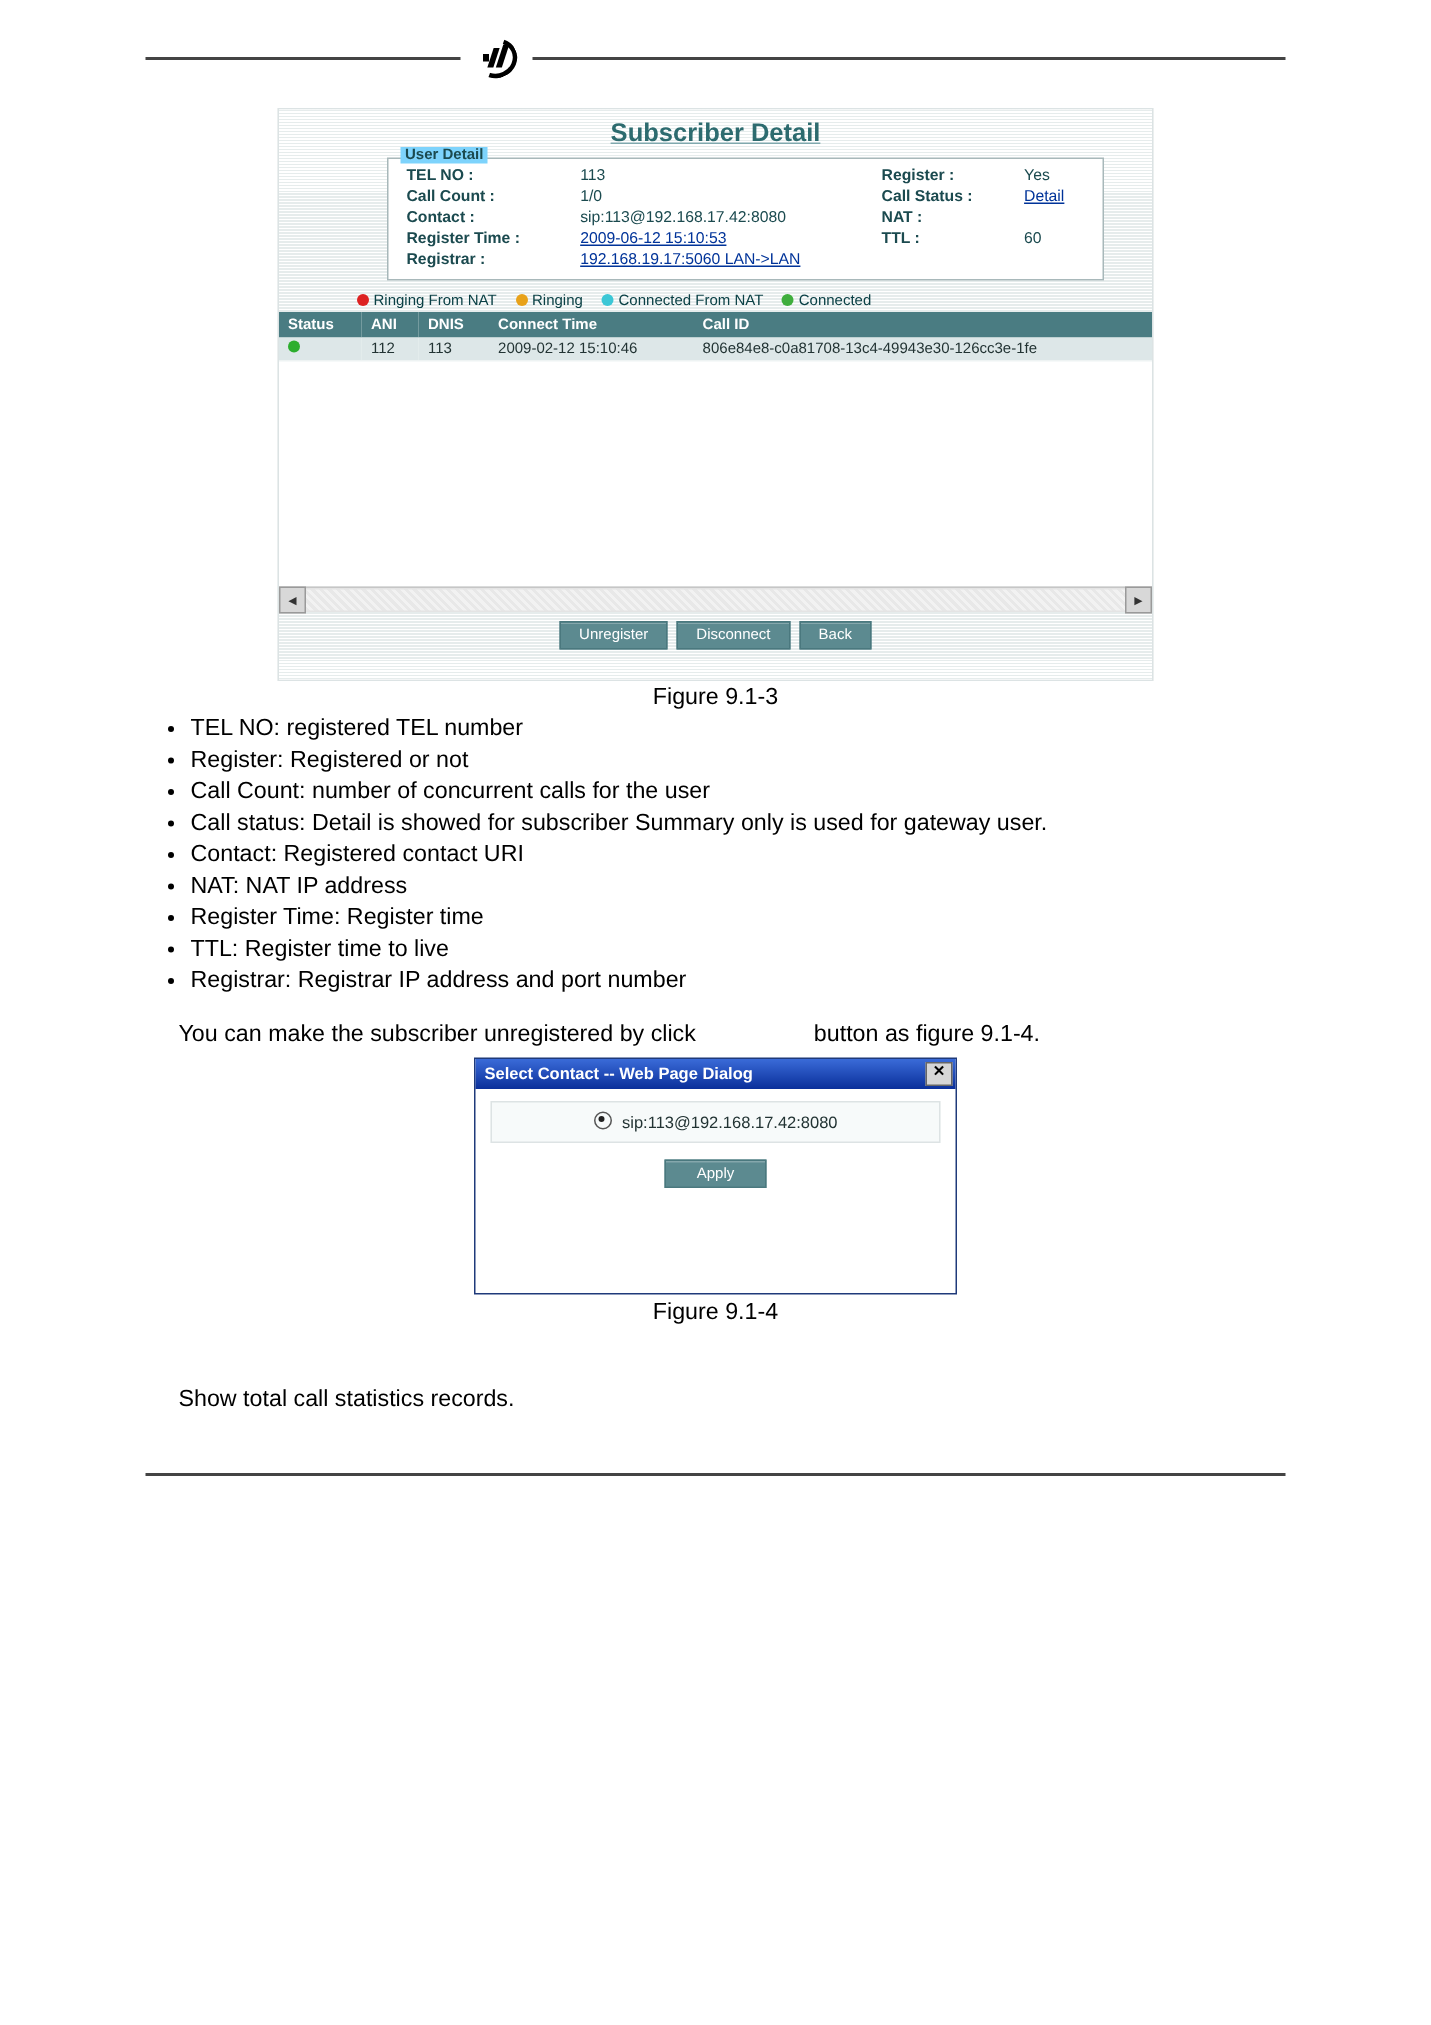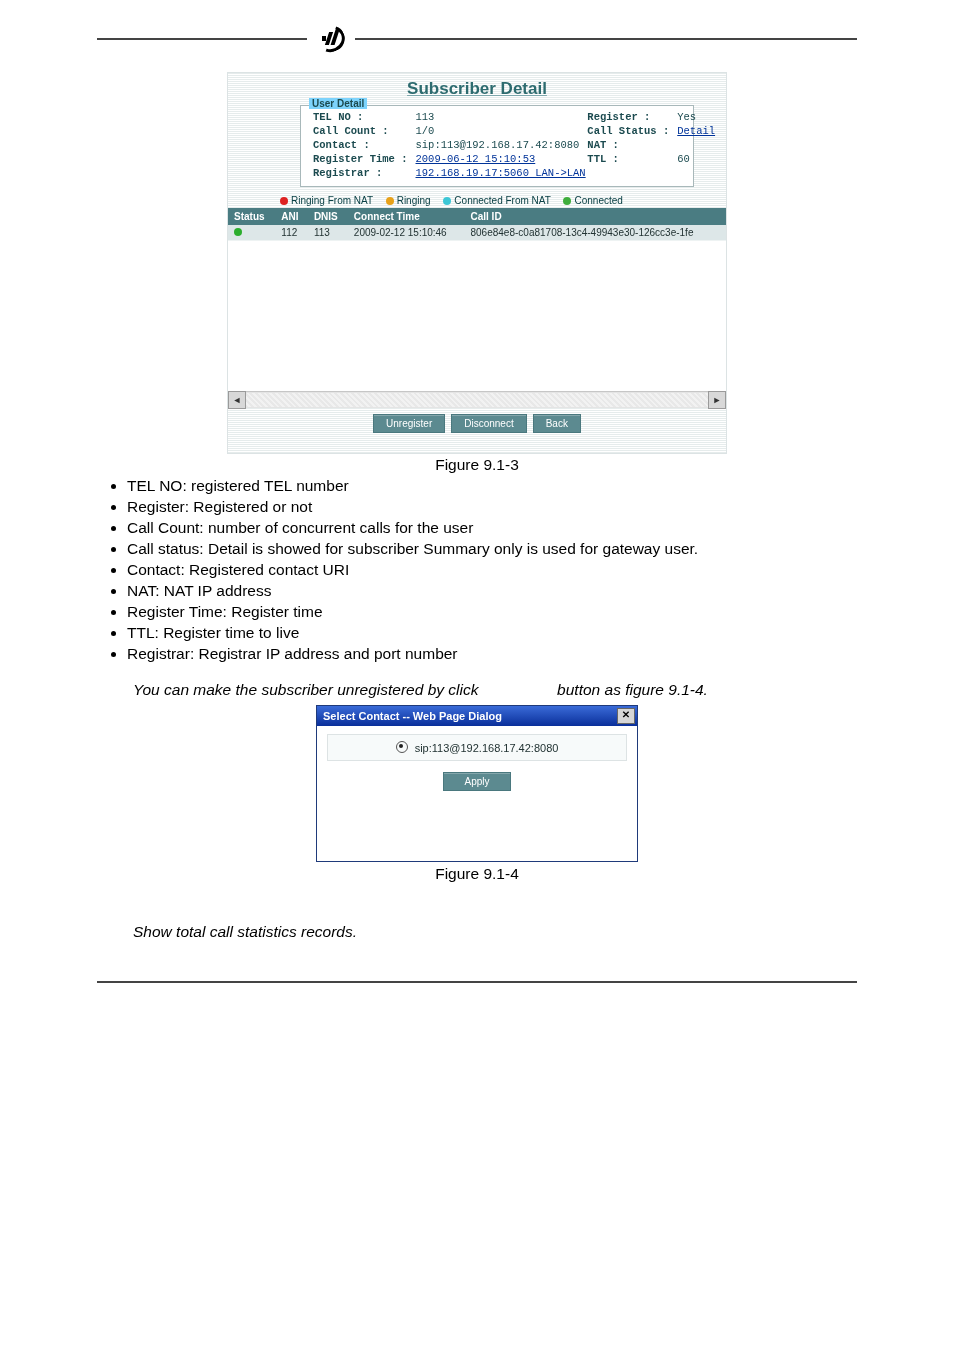--- a/index.html
+++ b/index.html
@@ -17,28 +17,28 @@
   .top-rule{display:flex;align-items:center;gap:10px;margin:8px 0 20px;}
   .top-rule .l{flex:0 0 210px;height:2px;background:var(--rule);}
   .top-rule .r{flex:1;height:2px;background:var(--rule);}
   .logo{width:28px;height:26px;position:relative;}
   .logo .arc{position:absolute;inset:0;border:3px solid #000;border-top-color:transparent;border-left-color:transparent;border-radius:50%;transform:rotate(-25deg);} 
   .logo .dot{position:absolute;left:5px;top:10px;width:4px;height:5px;background:#000;}
   .logo .bar{position:absolute;left:10px;top:6px;width:4px;height:13px;background:#000;transform:skewX(-18deg);}
   .logo .bar2{position:absolute;left:16px;top:4px;width:4px;height:15px;background:#000;transform:skewX(-18deg);}
 
   
-  .scr1{width:500px;margin:0 auto;}
+  .scr1{width:584px;margin:0 auto;}
   .scr1-body{border:1px solid #dce3e4;background:#f5f8f8;padding:0;}
   .hatched{background:repeating-linear-gradient(0deg,#e6ecec 0,#e6ecec 1px,#fff 1px,#fff 2px);}
   .scr1-top{padding:6px 12px 0;}
   .scr1 h2{margin:0;color:#2d6b6f;font-size:17px;font-weight:bold;text-align:center;text-decoration:underline;text-decoration-color:var(--hdr-underline);}
   .ud{border:1px solid var(--panel-border);margin:6px 20px 2px 60px;padding:4px 8px 6px;position:relative;background:#fff;}
   .ud .legend{position:absolute;top:-8px;left:8px;background:#7dd3fc;padding:0 3px;color:#1b4a4f;font-size:10px;font-weight:bold;}
-  .ud table{border-collapse:collapse;width:100%;font-size:10.5px;color:#1b4a4f;font-family:Liberation Mono, monospace;}
+  .ud table{border-collapse:collapse;width:100%;font-size:10.5px;color:#1b4a4f;}
   .ud td{padding:1px 4px;white-space:nowrap;}
   .ud .lab{font-weight:bold;}
   .ud a{color:var(--link);text-decoration:underline;cursor:pointer;}
   .legend-row{font-size:10px;color:#0a4045;padding:6px 10px 2px 30px;}
   .dotg{display:inline-block;width:8px;height:8px;border-radius:50%;margin:0 3px 0 10px;vertical-align:-1px;}
   .d-red{background:#d22;}
   .d-orange{background:#e8a21a;}
   .d-cyan{background:#3cc7d6;}
   .d-green{background:#3fae3d;}
   .grid{width:100%;border-collapse:collapse;font-size:10px;}
@@ -50,21 +50,21 @@
   .sb-btn{width:16px;height:16px;background:#d8d8d8;border:1px solid #9a9a9a;display:flex;align-items:center;justify-content:center;font-size:9px;color:#333;}
   .sb-track{flex:1;height:14px;background:repeating-linear-gradient(45deg,#e8e8e8 0,#e8e8e8 2px,#f2f2f2 2px,#f2f2f2 4px);}
   .btn-row{display:flex;justify-content:center;gap:6px;padding:6px 0 20px;}
   .fbtn{background:var(--btn);color:#fff;border:1px solid #4a787e;font-size:10px;padding:3px 12px;box-shadow:inset 0 1px 0 rgba(255,255,255,.25);}
   .fig-cap{text-align:center;margin:2px 0 0;}
 
   
   ul.bul{margin:0 0 18px 6px;padding:0 0 0 24px;}
   ul.bul li{margin:3px 0;}
 
-  p.para{margin:6px 0 6px 36px;font-style:italic;}
+  p.para{margin:6px 0 6px 22px;}
 
   
   .scr2{width:320px;margin:0 auto;border:1px solid #1f3a7a;background:#fff;}
   .titlebar{background:linear-gradient(#3a6bd8,#0a2f9a);color:#fff;font-size:11px;font-weight:bold;display:flex;align-items:center;justify-content:space-between;padding:2px 2px 2px 6px;}
   .closex{width:16px;height:14px;background:#d6d6d6;border:1px solid #666;color:#000;font-size:10px;line-height:12px;text-align:center;font-weight:bold;}
   .scr2 .inner{padding:8px 10px 10px;}
   .scr2 .radio-row{border:1px solid #dde3e4;padding:6px;text-align:center;font-size:11px;color:#233;background:#f7fafa;}
   .scr2 .radio-row .r{display:inline-block;width:10px;height:10px;border:1px solid #555;border-radius:50%;vertical-align:-1px;margin-right:4px;position:relative;}
   .scr2 .radio-row .r::after{content:"";position:absolute;left:2px;top:2px;width:4px;height:4px;background:#222;border-radius:50%;}
   .scr2 .apply-wrap{text-align:center;padding:10px 0 60px;}

